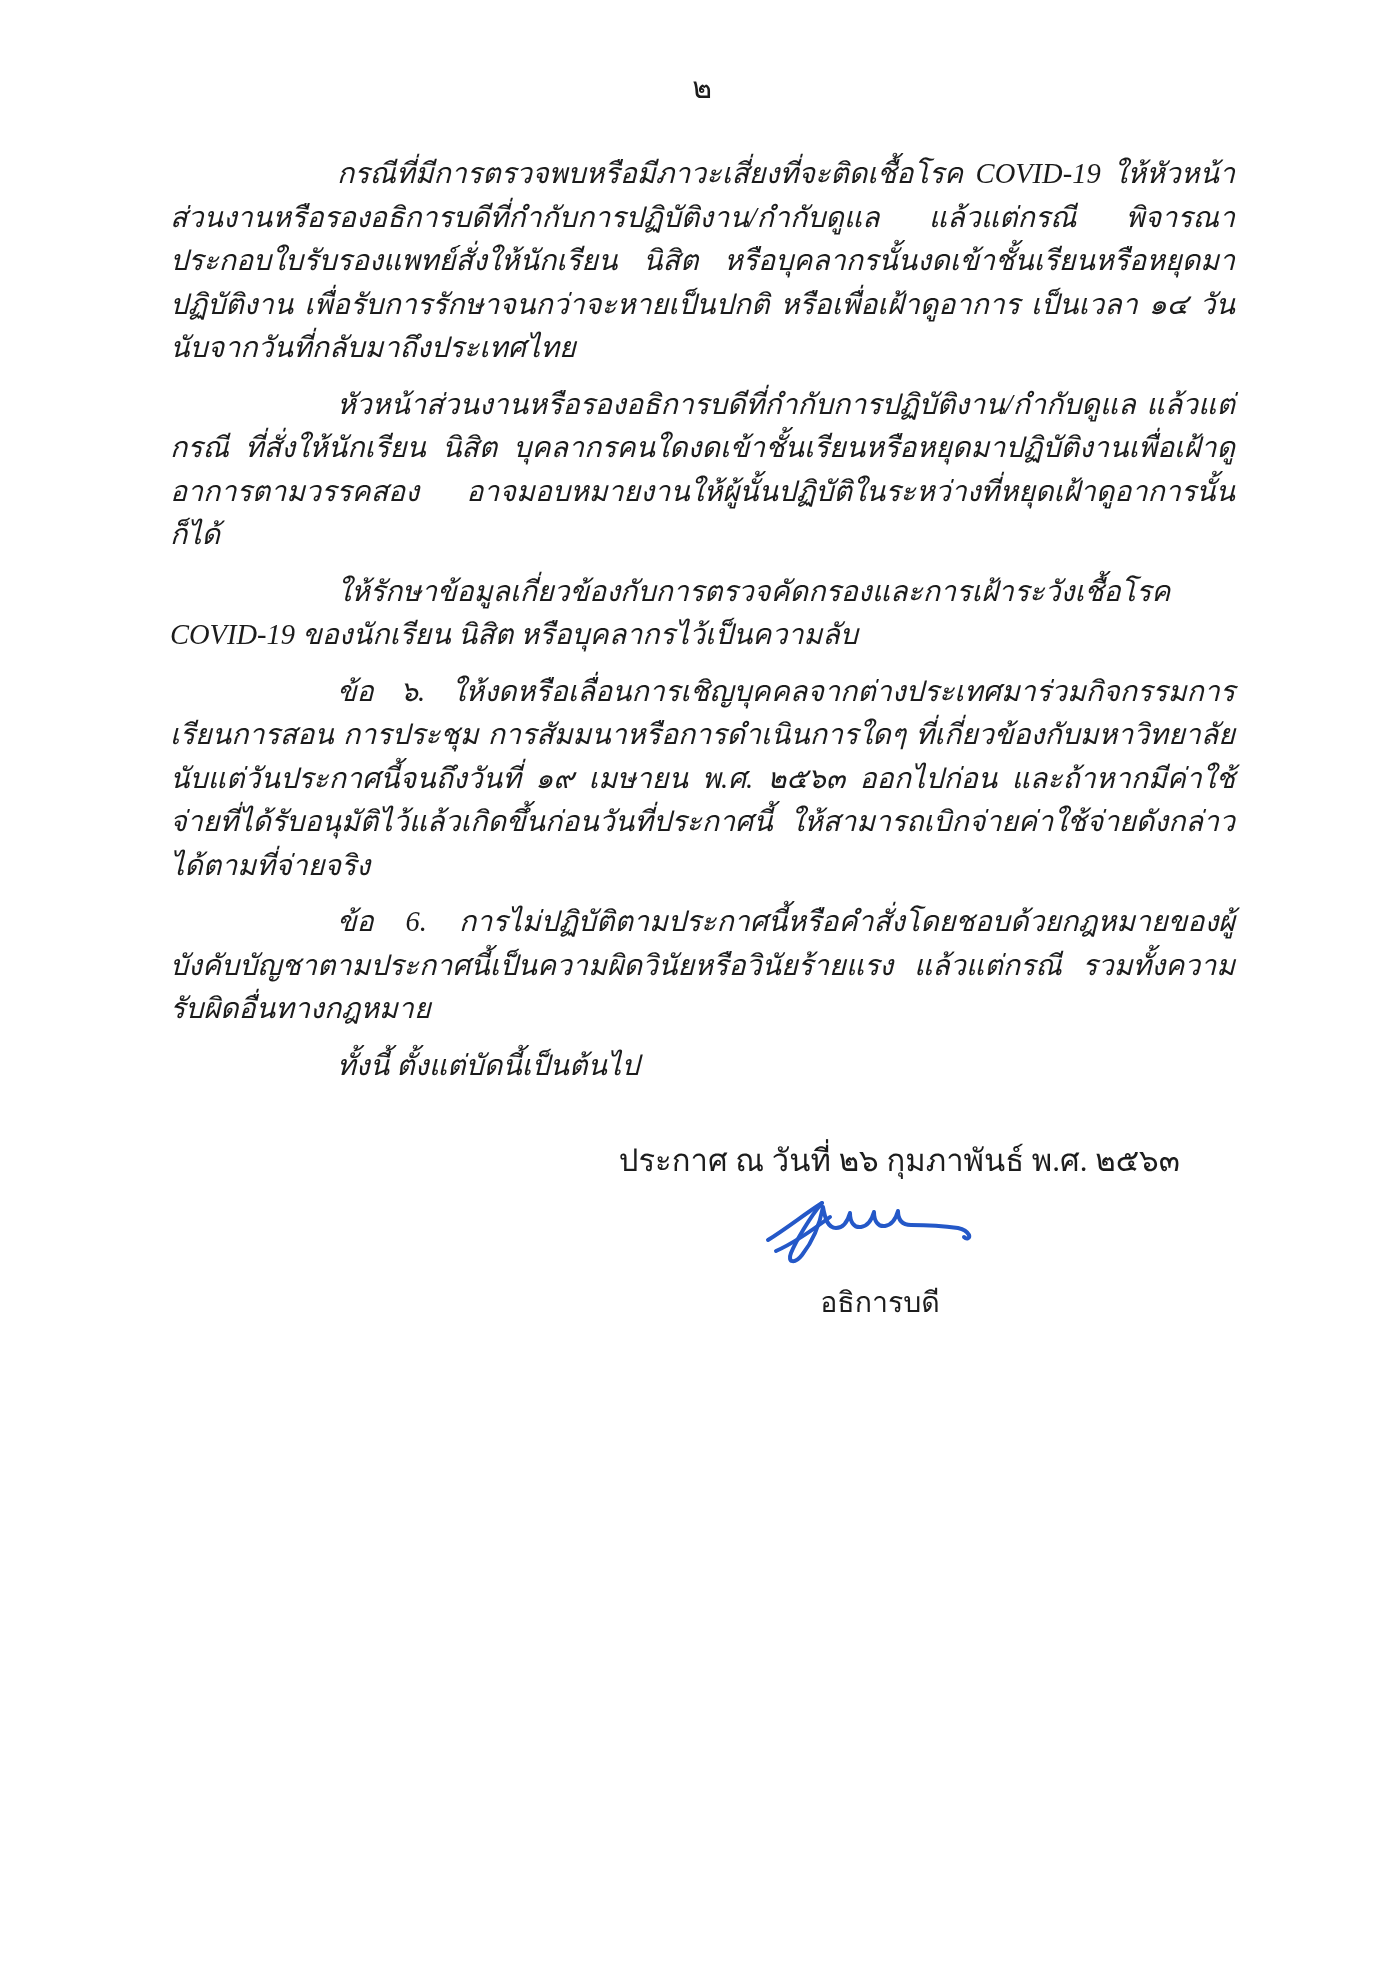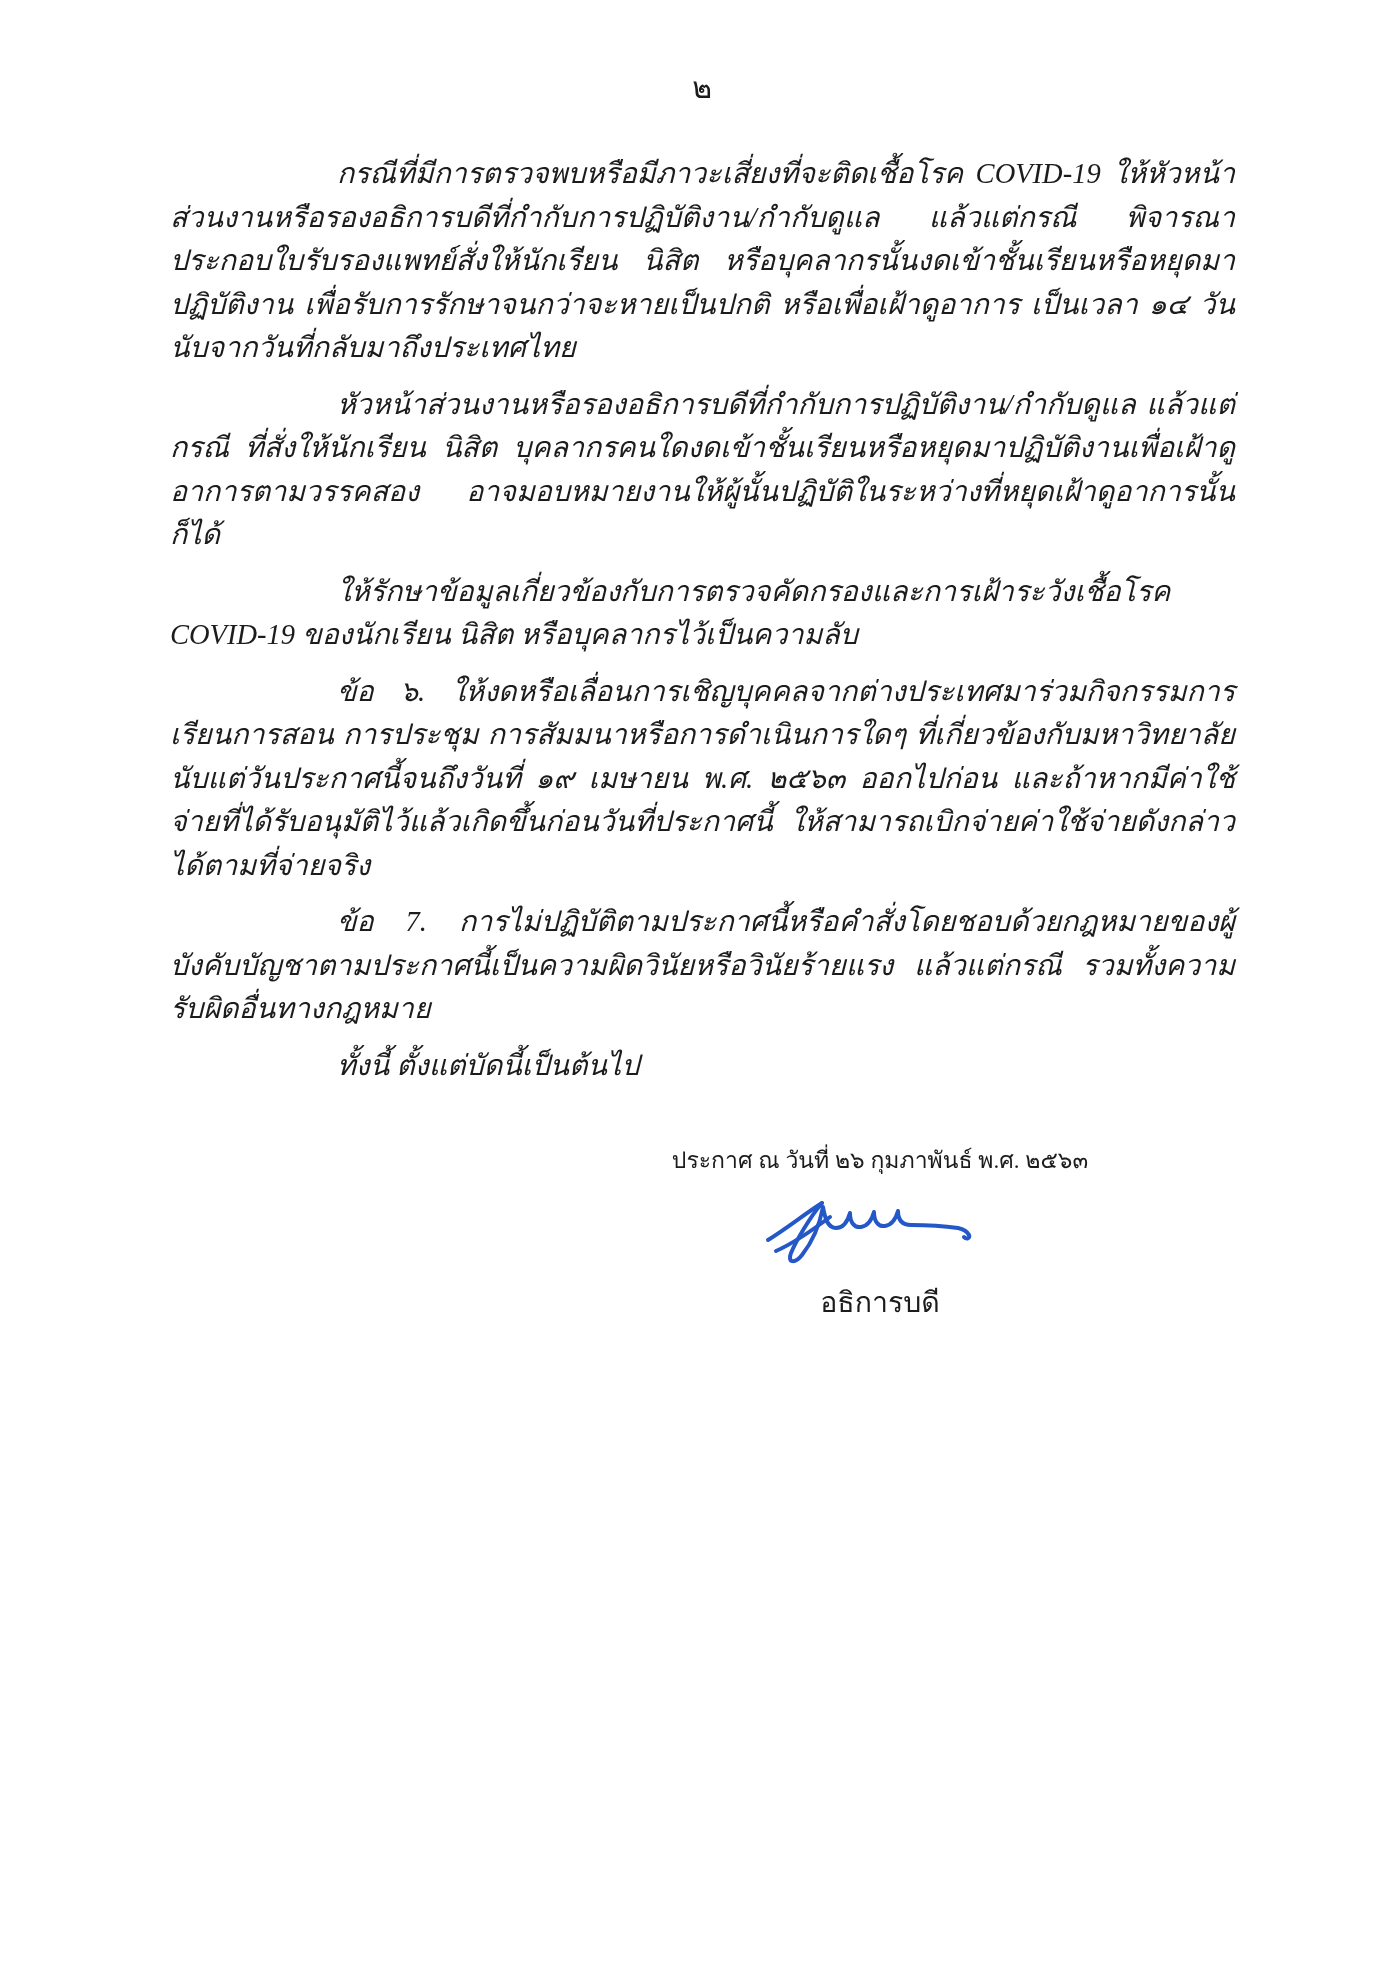--- a/index.html
+++ b/index.html
@@ -40,23 +40,24 @@
   p.closing-par {
     margin-bottom: 0;
   }
   .sign-block {
     margin-left: 410px;
     margin-top: 52px;
     width: 600px;
     text-align: center;
   }
   .announce-date {
-    font-size: 23px;
+    font-size: 31px;
     line-height: 43.5px;
     white-space: nowrap;
+    text-align: right;
   }
   .signature-wrap {
     margin: 10px auto 6px auto;
     width: 240px;
     height: 82px;
   }
   .signatory-name {
     font-size: 28.5px;
     line-height: 43.5px;
     white-space: nowrap;
@@ -73,21 +74,21 @@
 
 <div class="page">
   <div class="content">
 
     <div class="page-number">๒</div>
 
     <p class="body-par">กรณีที่มีการตรวจพบหรือมีภาวะเสี่ยงที่จะติดเชื้อโรค COVID-19 ให้หัวหน้าส่วนงานหรือรองอธิการบดีที่กำกับการปฏิบัติงาน/กำกับดูแล แล้วแต่กรณี พิจารณาประกอบใบรับรองแพทย์สั่งให้นักเรียน นิสิต หรือบุคลากรนั้นงดเข้าชั้นเรียนหรือหยุดมาปฏิบัติงาน เพื่อรับการรักษาจนกว่าจะหายเป็นปกติ หรือเพื่อเฝ้าดูอาการ เป็นเวลา ๑๔ วัน นับจากวันที่กลับมาถึงประเทศไทย</p>
     <p class="body-par">หัวหน้าส่วนงานหรือรองอธิการบดีที่กำกับการปฏิบัติงาน/กำกับดูแล แล้วแต่กรณี ที่สั่งให้นักเรียน นิสิต บุคลากรคนใดงดเข้าชั้นเรียนหรือหยุดมาปฏิบัติงานเพื่อเฝ้าดูอาการตามวรรคสอง อาจมอบหมายงานให้ผู้นั้นปฏิบัติในระหว่างที่หยุดเฝ้าดูอาการนั้นก็ได้</p>
     <p class="body-par">ให้รักษาข้อมูลเกี่ยวข้องกับการตรวจคัดกรองและการเฝ้าระวังเชื้อโรค COVID-19 ของนักเรียน นิสิต หรือบุคลากรไว้เป็นความลับ</p>
     <p class="body-par">ข้อ ๖. ให้งดหรือเลื่อนการเชิญบุคคลจากต่างประเทศมาร่วมกิจกรรมการเรียนการสอน การประชุม การสัมมนาหรือการดำเนินการใดๆ ที่เกี่ยวข้องกับมหาวิทยาลัย นับแต่วันประกาศนี้จนถึงวันที่ ๑๙ เมษายน พ.ศ. ๒๕๖๓ ออกไปก่อน และถ้าหากมีค่าใช้จ่ายที่ได้รับอนุมัติไว้แล้วเกิดขึ้นก่อนวันที่ประกาศนี้ ให้สามารถเบิกจ่ายค่าใช้จ่ายดังกล่าวได้ตามที่จ่ายจริง</p>
-    <p class="body-par">ข้อ 7. การไม่ปฏิบัติตามประกาศนี้หรือคำสั่งโดยชอบด้วยกฎหมายของผู้บังคับบัญชาตามประกาศนี้เป็นความผิดวินัยหรือวินัยร้ายแรง แล้วแต่กรณี รวมทั้งความรับผิดอื่นทางกฎหมาย</p>
+    <p class="body-par">ข้อ 6. การไม่ปฏิบัติตามประกาศนี้หรือคำสั่งโดยชอบด้วยกฎหมายของผู้บังคับบัญชาตามประกาศนี้เป็นความผิดวินัยหรือวินัยร้ายแรง แล้วแต่กรณี รวมทั้งความรับผิดอื่นทางกฎหมาย</p>
     <p class="body-par closing-par">ทั้งนี้ ตั้งแต่บัดนี้เป็นต้นไป</p>
 
     <div class="sign-block">
       <div class="announce-date">ประกาศ ณ วันที่ ๒๖ กุมภาพันธ์ พ.ศ. ๒๕๖๓</div>
 
       <div class="signature-wrap">
         <svg width="240" height="82" viewBox="0 0 240 82" xmlns="http://www.w3.org/2000/svg">
           <g fill="none" stroke-linecap="round" stroke-linejoin="round">
             <path stroke-width="4" d="M62,10 C50,24 36,48 31,60 C27,70 35,71 42,62 C53,48 60,30 63,14
                      C65,26 68,35 76,35 C84,35 88,27 90,20

